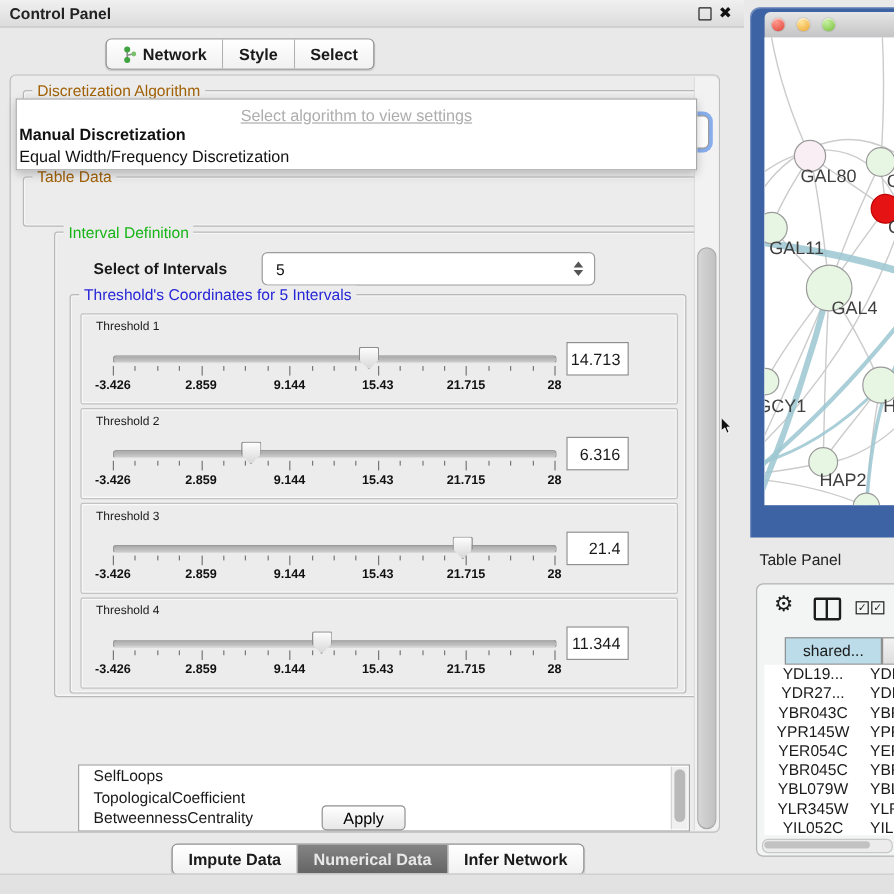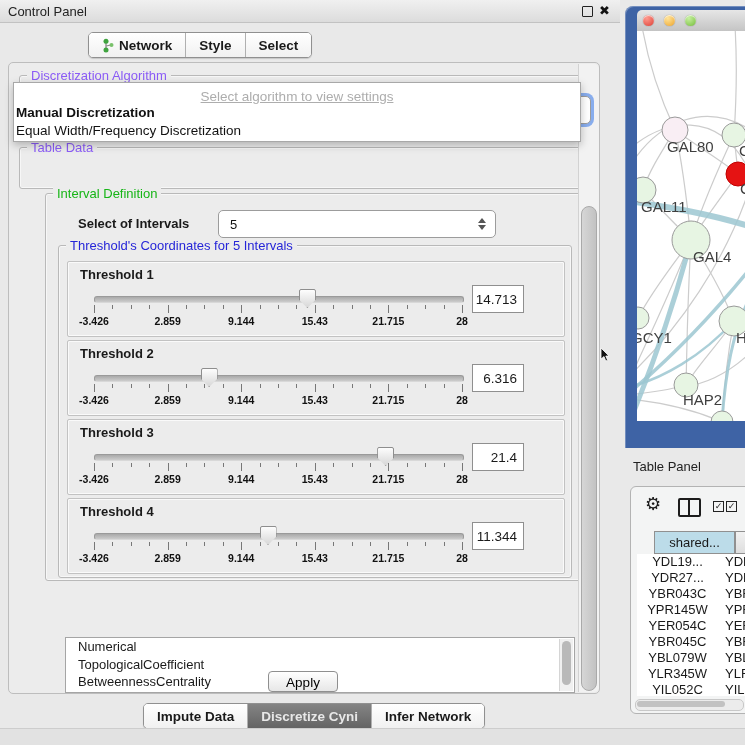--- a/index.html
+++ b/index.html
@@ -1,54 +1,54 @@
 <!DOCTYPE html>
 <html><head>
 <meta charset="utf-8">
 <style>
   html,body{margin:0;padding:0;}
   #root{position:relative;width:745px;height:745px;background:#e9e9e9;overflow:hidden;
         font-family:"Liberation Sans","DejaVu Sans",sans-serif;font-size:13px;color:#1a1a1a;}
   
   .cp-titlebar{position:absolute;left:0;top:0;width:620px;height:22px;
     background:linear-gradient(#f0f0f0,#dcdcdc);border-bottom:1px solid #c2c2c2;}
-  .cp-title{position:absolute;left:8px;top:4px;font-size:13px;color:#222;}
+  .cp-title{position:absolute;left:8px;top:4px;font-size:13px;color:#222;font-weight:bold;}
   .float-icon{position:absolute;left:582px;top:6px;width:9px;height:9px;border:1.6px solid #222;border-radius:1px;}
   .close-icon{position:absolute;left:599px;top:3px;font-size:13px;font-weight:bold;color:#111;}
   
   .seg{position:absolute;display:flex;border:1px solid #909090;border-radius:5px;overflow:hidden;
        box-shadow:0 1px 1px rgba(0,0,0,.15);background:#fff;}
   .seg .tab{height:24px;display:flex;align-items:center;gap:5px;padding:0 13px;font-size:13.5px;font-weight:600;
        background:linear-gradient(#ffffff,#f1f1f1);color:#1a1a1a;border-right:1px solid #b0b0b0;white-space:nowrap;}
   .seg .tab:last-child{border-right:none;}
   .seg .tab.selected{background:linear-gradient(#848484,#646464);color:#e8e8e8;}
   
   .main-panel{position:absolute;left:8px;top:62px;width:590px;height:630px;background:#ececec;
     border:1px solid #bdbdbd;border-radius:5px;}
   .group{position:absolute;border:1px solid #b9b9b9;border-radius:3px;box-shadow:inset 0 0 0 1px #f7f7f7;}
-  .group-title{position:absolute;top:-8px;left:7px;background:#ececec;padding:0 4px;font-size:13px;color:#8b5cf6;white-space:nowrap;}
+  .group-title{position:absolute;top:-8px;left:7px;background:#ececec;padding:0 4px;font-size:13px;color:#a16207;white-space:nowrap;}
   .gt-green{color:#17b517;}
   .gt-blue{color:#2626d8;}
   
   .combo{position:absolute;background:#fff;border:1px solid #9c9c9c;border-radius:5px;display:flex;align-items:center;}
   .combo .val{padding-left:11px;font-size:13px;color:#111;flex:1;white-space:nowrap;overflow:hidden;}
   .stepper{width:9px;margin-right:9px;display:flex;flex-direction:column;gap:2px;align-items:center;}
   .stepper .up{width:0;height:0;border-left:4px solid transparent;border-right:4px solid transparent;border-bottom:5px solid #555;}
   .stepper .dn{width:0;height:0;border-left:4px solid transparent;border-right:4px solid transparent;border-top:5px solid #555;}
   .algo-combo{box-shadow:0 0 0 3px rgba(100,150,235,.75);z-index:3;}
   
   .popup{position:absolute;left:12px;top:81px;width:566px;height:58px;background:#fff;border:1px solid #a8a8a8;
     box-shadow:0 3px 8px rgba(0,0,0,.25);z-index:10;}
   .popup-hint{text-align:center;color:#adadad;font-size:13.5px;padding-top:6px;text-decoration:underline;}
   .popup-item{font-size:13.5px;color:#111;padding:1px 2px;line-height:16px;}
   .popup-item.b{font-weight:bold;}
   
   .tbox{position:absolute;left:8px;width:496px;height:74px;border:1px solid #c2c2c2;border-radius:2px;
     box-shadow:inset 0 0 0 1px #fafafa;background:#ececec;}
-  .tbox .tlabel{position:absolute;left:12px;top:5px;font-weight:bold;font-size:13px;}
+  .tbox .tlabel{position:absolute;left:12px;top:5px;font-weight:normal;font-size:10px;}
   .track{position:absolute;left:26px;top:34px;width:368px;height:5px;border-radius:3px;
     background:linear-gradient(#a9a9a9,#cccccc);border:1px solid #9a9a9a;border-bottom-color:#d8d8d8;}
   .thumb{position:absolute;top:27px;width:15px;height:17px;background:linear-gradient(#fdfdfd,#d8d8d8);
     border:1px solid #8e8e8e;clip-path:polygon(0 0,100% 0,100% 55%,50% 100%,0 55%);border-radius:2px;}
   .tick{position:absolute;width:1px;background:#777;}
   .ticklabel{position:absolute;width:56px;text-align:center;font-size:10.5px;font-weight:600;color:#111;}
   .vbox{position:absolute;left:404px;top:23px;width:52px;height:28px;background:#fff;border:1px solid #8f8f8f;
     font-size:13.5px;text-align:right;line-height:28px;padding-right:6px;box-sizing:border-box;}
   
   .attr-list{position:absolute;left:56px;top:574px;width:508px;height:54px;background:#fff;border:1px solid #a5a5a5;overflow:hidden;}
@@ -294,21 +294,21 @@
               <div class="ticklabel" style="left:292.4px;top:53px;">21.715</div>
               <div class="ticklabel" style="left:366.0px;top:53px;">28</div>
               <div class="vbox">11.344</div>
             </div>
           </div>
       </div>
     </div>
 
     <div class="attr-list">
       <div id="attrItems">
-          <div class="attr-item">Numerical</div>
+          <div class="attr-item">SelfLoops</div>
           <div class="attr-item">TopologicalCoefficient</div>
           <div class="attr-item">BetweennessCentrality</div>
         </div>
       <div class="attr-sb">
           <div class="th"></div>
         </div>
     </div>
 
     <button class="apply-btn">Apply</button>
 
@@ -319,21 +319,21 @@
 
   <svg class="cursor" width="12" height="16">
     <polygon points="1,0 1,11 4,8.6 5.8,13 7.6,12.2 5.8,8 9,8" fill="#111" stroke="#fff" stroke-width="0.8"></polygon>
   </svg>
 
   <div class="seg" style="left:143px;top:703px;" id="bottomTabs">
       <div class="tab">
         <span>Impute Data</span>
       </div>
       <div class="tab selected">
-        <span>Discretize Cyni</span>
+        <span>Numerical Data</span>
       </div>
       <div class="tab">
         <span>Infer Network</span>
       </div>
     </div>
   <div class="bottom-strip"></div>
 
   <div class="net-frame"></div>
   <div class="net-titlebar">
     <span class="light red" style="left:6px;"></span>

